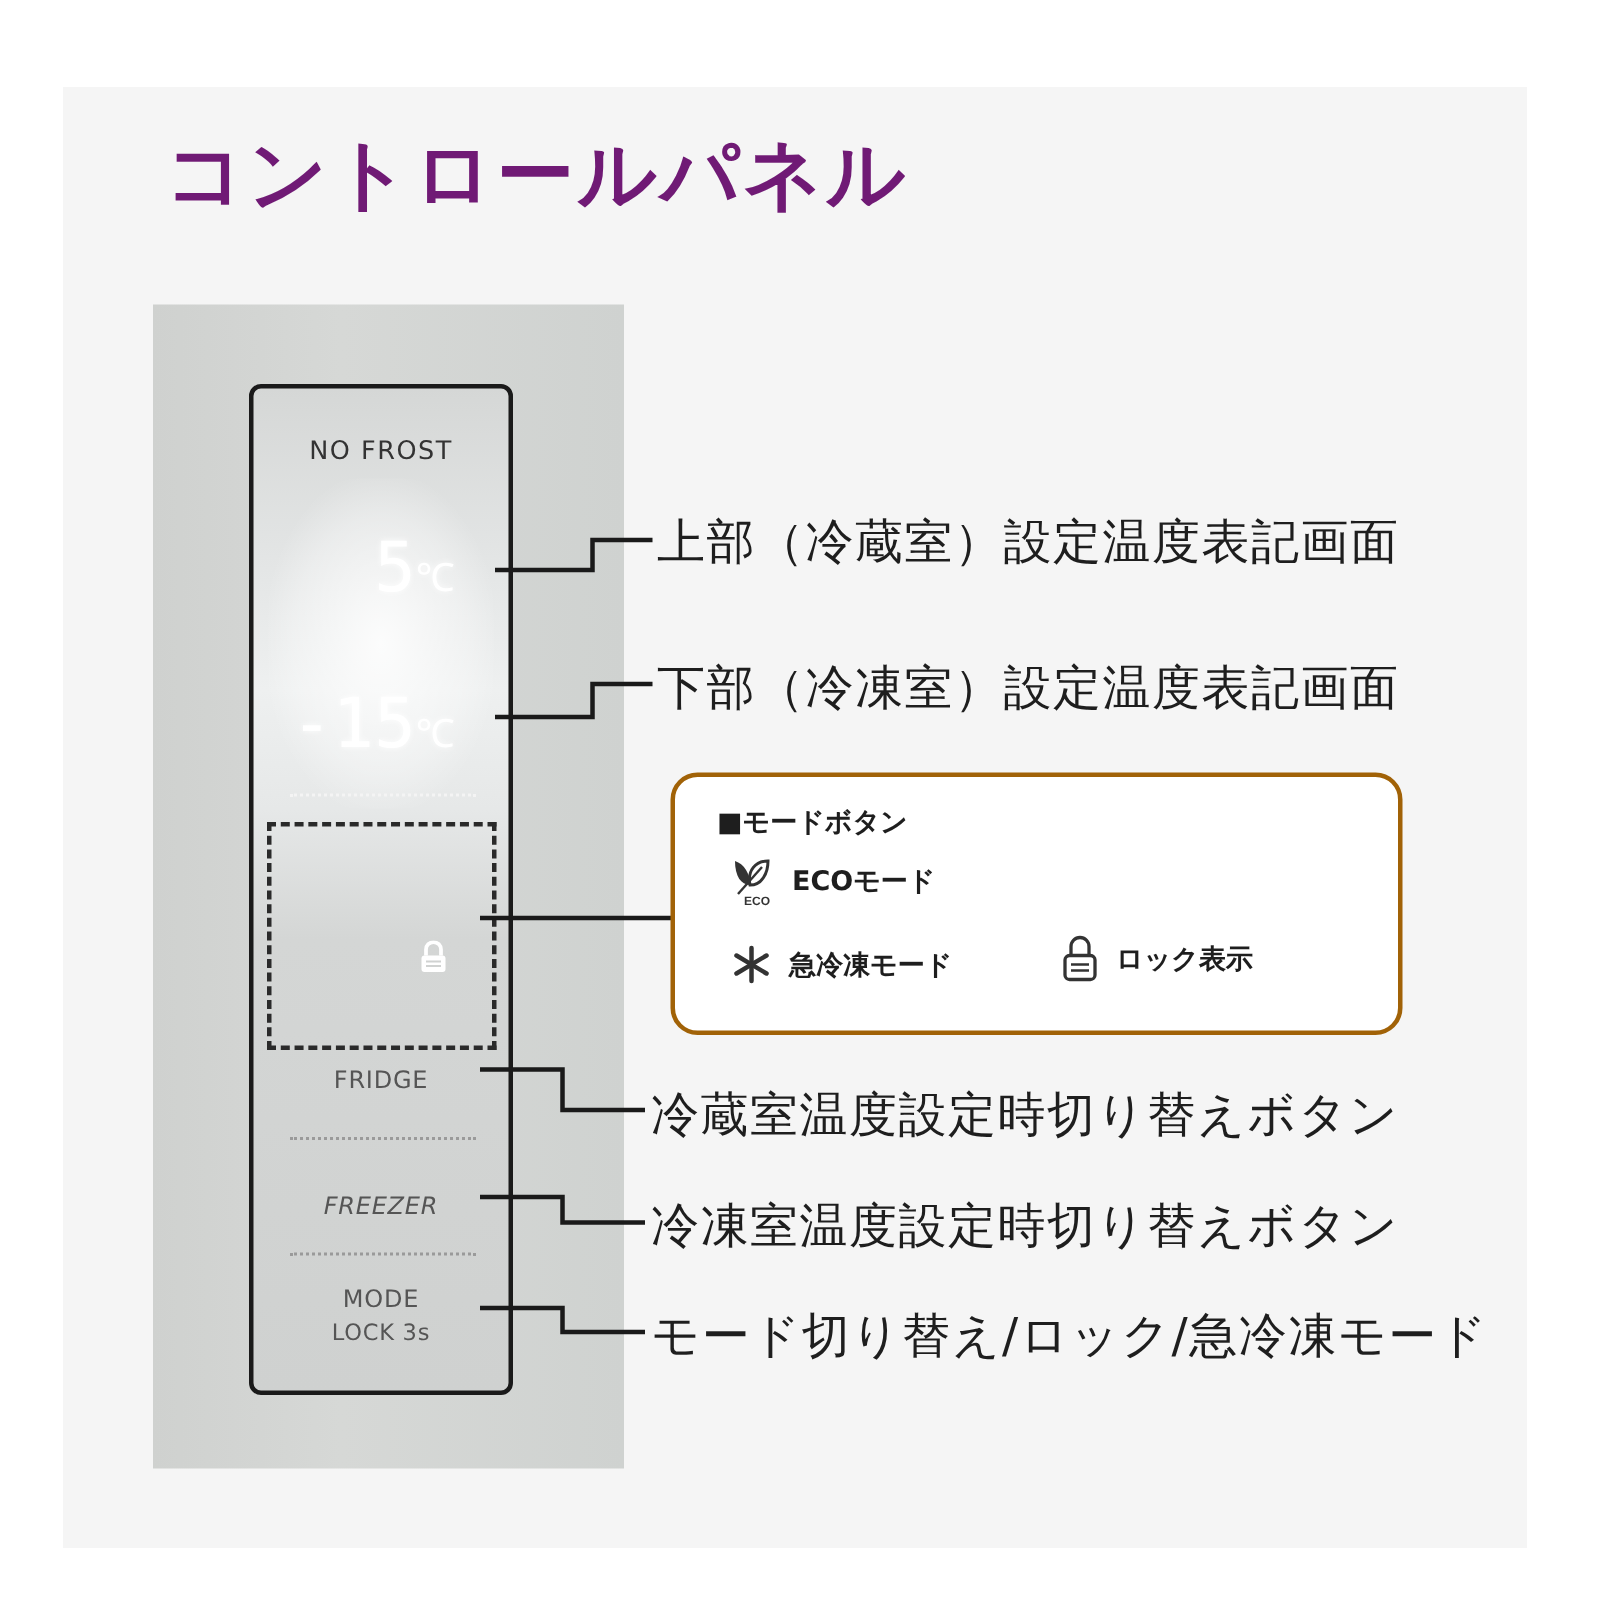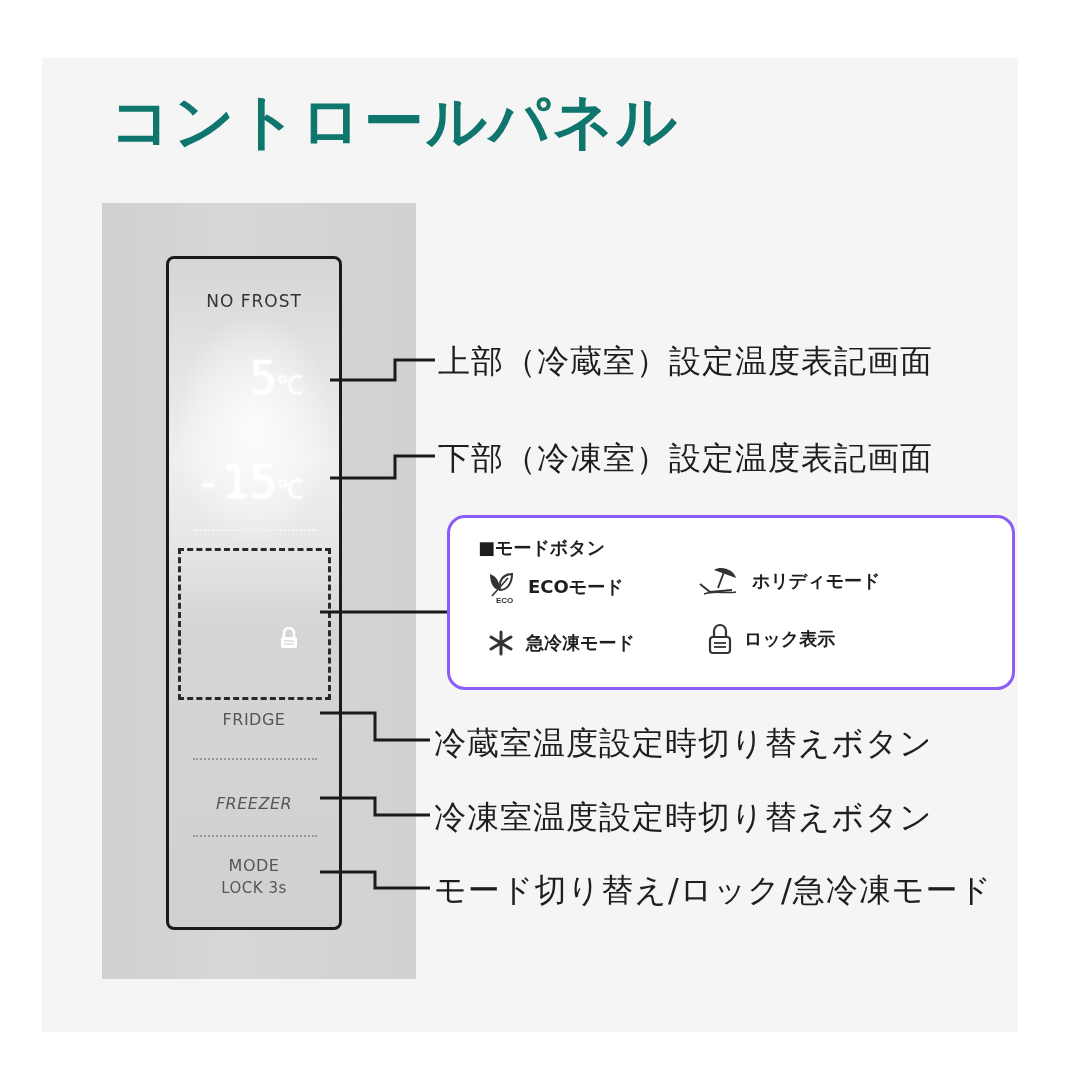--- a/index.html
+++ b/index.html
@@ -1,34 +1,34 @@
 <!DOCTYPE html>
 <html><head>
 <meta charset="utf-8">
 <style>
   html,body{margin:0;padding:0;background:#ffffff;}
   body{width:1080px;height:1080px;position:relative;overflow:hidden;font-family:"DejaVu Sans","Liberation Sans",sans-serif;color:#222;}
   .card{position:absolute;left:42px;top:58px;width:976px;height:974px;background:#f5f5f5;}
-  .title{position:absolute;left:110px;top:82px;font-size:60px;font-weight:bold;letter-spacing:2px;color:#0f766e;white-space:nowrap;}
+  .title{position:absolute;left:110px;top:82px;font-size:52px;font-weight:bold;letter-spacing:2px;color:#701a75;white-space:nowrap;}
   .door{position:absolute;left:102px;top:203px;width:314px;height:776px;background:linear-gradient(90deg,#cfd1cf,#d6d8d6 40%,#cfd2d0);}
   .panel{position:absolute;left:166px;top:256px;width:176px;height:674px;border:3px solid #1a1a1a;border-radius:8px;background:linear-gradient(180deg,#d5d7d6 0%,#e4e6e6 18%,#eef0f0 30%,#e6e8e8 42%,#d4d6d5 55%,#cfd1d0 100%);box-sizing:border-box;}
   .glow{position:absolute;left:10px;top:60px;width:150px;height:220px;border-radius:40%;background:radial-gradient(ellipse at center,rgba(255,255,255,0.85) 0%,rgba(255,255,255,0.3) 55%,rgba(255,255,255,0) 75%);}
   .nofrost{position:absolute;left:0;width:100%;top:32px;text-align:center;font-size:17px;color:#333;letter-spacing:1px;}
   .temp{position:absolute;color:#ffffff;font-family:"DejaVu Sans Mono","Liberation Mono",monospace;text-shadow:0 0 4px rgba(255,255,255,0.9);}
   .t1{right:36px;top:92px;font-size:46px;}
   .t2{right:36px;top:196px;font-size:46px;}
   .unit{font-size:26px;}
   .dotline{position:absolute;left:24px;width:124px;height:0;border-top:2px dotted #9a9a9a;}
   .dash-box{position:absolute;left:9px;top:289px;width:153px;height:152px;border:3px dashed #2a2a2a;box-sizing:border-box;}
   .lock-small{position:absolute;left:98px;top:76px;}
   .btnlabel{position:absolute;left:0;width:100%;text-align:center;color:#555;font-size:16px;letter-spacing:0.5px;}
   .sublabel{position:absolute;left:0;width:100%;text-align:center;color:#555;font-size:15px;letter-spacing:0.5px;}
   svg.lines{position:absolute;left:0;top:0;}
   .callout{position:absolute;font-size:32px;color:#1e1e1e;white-space:nowrap;letter-spacing:1px;}
-  .modebox{position:absolute;left:447px;top:515px;width:568px;height:175px;border:3px solid #8b5cf6;border-radius:18px;background:#ffffff;box-sizing:border-box;}
+  .modebox{position:absolute;left:447px;top:515px;width:488px;height:175px;border:3px solid #a16207;border-radius:18px;background:#ffffff;box-sizing:border-box;}
   .mb-title{position:absolute;left:28px;top:18px;font-size:18px;font-weight:bold;color:#1e1e1e;}
   .mb-item{position:absolute;display:flex;align-items:center;gap:12px;font-size:18px;font-weight:bold;color:#1e1e1e;white-space:nowrap;}
 </style>
 </head>
 <body>
 
 <div class="card"></div>
 
 <div class="title">コントロールパネル</div>
 
@@ -83,29 +83,20 @@
   <div class="mb-item" style="left:36px;top:52px;">
     <svg width="30" height="34" viewBox="0 0 30 34">
       <path d="M4 4 C4 14 8 20 14 20 C14 12 10 6 4 4 Z" fill="#333"></path>
       <path d="M26 4 C18 4 12 10 14 20 C22 20 26 12 26 4 Z" fill="none" stroke="#333" stroke-width="2"></path>
       <line x1="6" y1="26" x2="22" y2="8" stroke="#333" stroke-width="1.6"></line>
       <text x="10" y="33" font-size="8" font-family="Liberation Sans, sans-serif" font-weight="bold" fill="#333">ECO</text>
     </svg>
     <span>ECOモード</span>
   </div>
 
-  <div class="mb-item" style="left:248px;top:48px;">
-    <svg width="42" height="30" viewBox="0 0 42 30">
-      <path d="M16 4 C24 -1 36 4 38 12 Z" fill="#333"></path>
-      <line x1="26" y1="6" x2="20" y2="22" stroke="#333" stroke-width="2"></line>
-      <path d="M2 18 L12 26 L34 24" fill="none" stroke="#333" stroke-width="2"></path>
-      <path d="M6 28 C16 24 28 28 38 26" fill="none" stroke="#333" stroke-width="1.6"></path>
-    </svg>
-    <span>ホリディモード</span>
-  </div>
 
   <div class="mb-item" style="left:38px;top:112px;">
     <svg width="26" height="26" viewBox="0 0 26 26">
       <g stroke="#333" stroke-width="3" stroke-linecap="round">
         <line x1="13" y1="2" x2="13" y2="24"></line>
         <line x1="3" y1="7" x2="23" y2="19"></line>
         <line x1="3" y1="19" x2="23" y2="7"></line>
       </g>
     </svg>
     <span>急冷凍モード</span>

